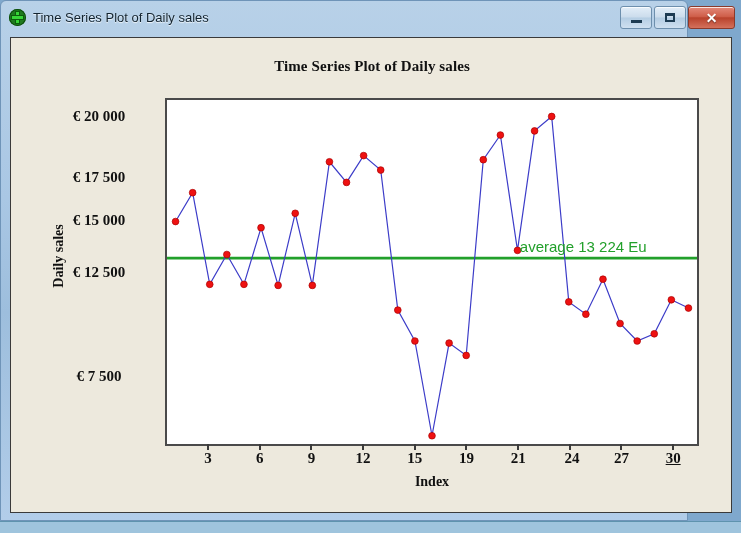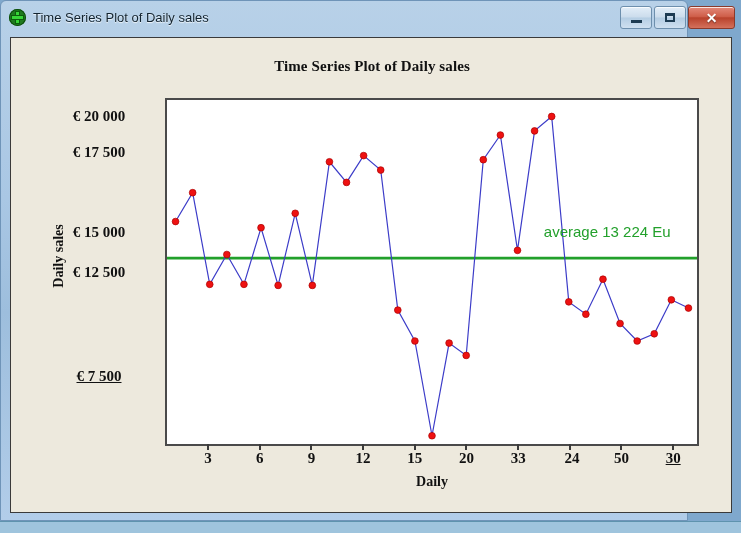--- a/index.html
+++ b/index.html
@@ -167,28 +167,28 @@
     </div>
   </div>
 
   <div id="client-area">
 
     <div id="chart-title">Time Series Plot of Daily sales</div>
 
     <div id="y-axis-title">Daily sales</div>
     <div id="y-labels">
         <div class="y-tick-mark" style="top: 330.329px;"></div>
-        <div class="y-tick-label" style="top: 279.234px; text-decoration: underline;">€ 7 500</div>
+        <div class="y-tick-label" style="top: 279.234px;">€ 7 500</div>
         <div class="y-tick-mark" style="top: 278.234px;"></div>
         <div class="y-tick-mark" style="top: 226.138px;"></div>
         <div class="y-tick-label" style="top: 175.042px;">€ 12 500</div>
         <div class="y-tick-mark" style="top: 174.042px;"></div>
-        <div class="y-tick-label" style="top: 122.946px; margin-top: 12px;">€ 15 000</div>
+        <div class="y-tick-label" style="top: 122.946px;">€ 15 000</div>
         <div class="y-tick-mark" style="top: 121.946px;"></div>
-        <div class="y-tick-label" style="top: 55px;">€ 17 500</div>
+        <div class="y-tick-label" style="top: 80px;">€ 17 500</div>
         <div class="y-tick-mark" style="top: 69.8503px;"></div>
         <div class="y-tick-label" style="top: 18.7545px;">€ 20 000</div>
         <div class="y-tick-mark" style="top: 17.7545px;"></div>
       </div>
 
     <div id="plot-frame">
       <svg id="plot-svg" viewBox="0 0 534 348" preserveAspectRatio="none">
         <g id="svg-refline">
             <line x1="0" x2="534" y1="159.95497005988025" y2="159.95497005988025" stroke="#22a02b" stroke-width="3"></line>
           </g>
@@ -222,42 +222,42 @@
             <circle cx="439.26" cy="181.29" r="3.4" fill="#ee1111" stroke="#aa0000" stroke-width="0.7"></circle>
             <circle cx="456.48" cy="226.10" r="3.4" fill="#ee1111" stroke="#aa0000" stroke-width="0.7"></circle>
             <circle cx="473.71" cy="243.81" r="3.4" fill="#ee1111" stroke="#aa0000" stroke-width="0.7"></circle>
             <circle cx="490.94" cy="236.51" r="3.4" fill="#ee1111" stroke="#aa0000" stroke-width="0.7"></circle>
             <circle cx="508.16" cy="202.13" r="3.4" fill="#ee1111" stroke="#aa0000" stroke-width="0.7"></circle>
             <circle cx="525.39" cy="210.47" r="3.4" fill="#ee1111" stroke="#aa0000" stroke-width="0.7"></circle>
           </g>
       </svg>
     </div>
 
-    <div id="average-label" style="left: 508.852px; top: 185px; padding-left: 24px;">average 13 224 Eu</div>
+    <div id="average-label" style="left: 508.852px; top: 200px;">average 13 224 Eu</div>
 
     <div id="x-labels">
         <div class="x-tick-label" style="left: 43.0645px;">3</div>
         <div class="x-tick-mark" style="left: 43.0645px;"></div>
         <div class="x-tick-label" style="left: 94.7419px;">6</div>
         <div class="x-tick-mark" style="left: 94.7419px;"></div>
         <div class="x-tick-label" style="left: 146.419px;">9</div>
         <div class="x-tick-mark" style="left: 146.419px;"></div>
         <div class="x-tick-label" style="left: 198.097px;">12</div>
         <div class="x-tick-mark" style="left: 198.097px;"></div>
         <div class="x-tick-label" style="left: 249.774px;">15</div>
         <div class="x-tick-mark" style="left: 249.774px;"></div>
-        <div class="x-tick-label" style="left: 301.452px;">20</div>
+        <div class="x-tick-label" style="left: 301.452px;">19</div>
         <div class="x-tick-mark" style="left: 301.452px;"></div>
-        <div class="x-tick-label" style="left: 353.129px;">33</div>
+        <div class="x-tick-label" style="left: 353.129px;">21</div>
         <div class="x-tick-mark" style="left: 353.129px;"></div>
         <div class="x-tick-label" style="left: 407px;">24</div>
         <div class="x-tick-mark" style="left: 404.806px;"></div>
-        <div class="x-tick-label" style="left: 456.484px;">50</div>
+        <div class="x-tick-label" style="left: 456.484px;">27</div>
         <div class="x-tick-mark" style="left: 456.484px;"></div>
         <div class="x-tick-label" style="left: 508.161px; text-decoration: underline;">30</div>
         <div class="x-tick-mark" style="left: 508.161px;"></div>
       </div>
-    <div id="x-axis-title">Daily</div>
+    <div id="x-axis-title">Index</div>
 
   </div>
 </div>
 
 <div id="desktop-strip"></div>
 
 </body></html>

